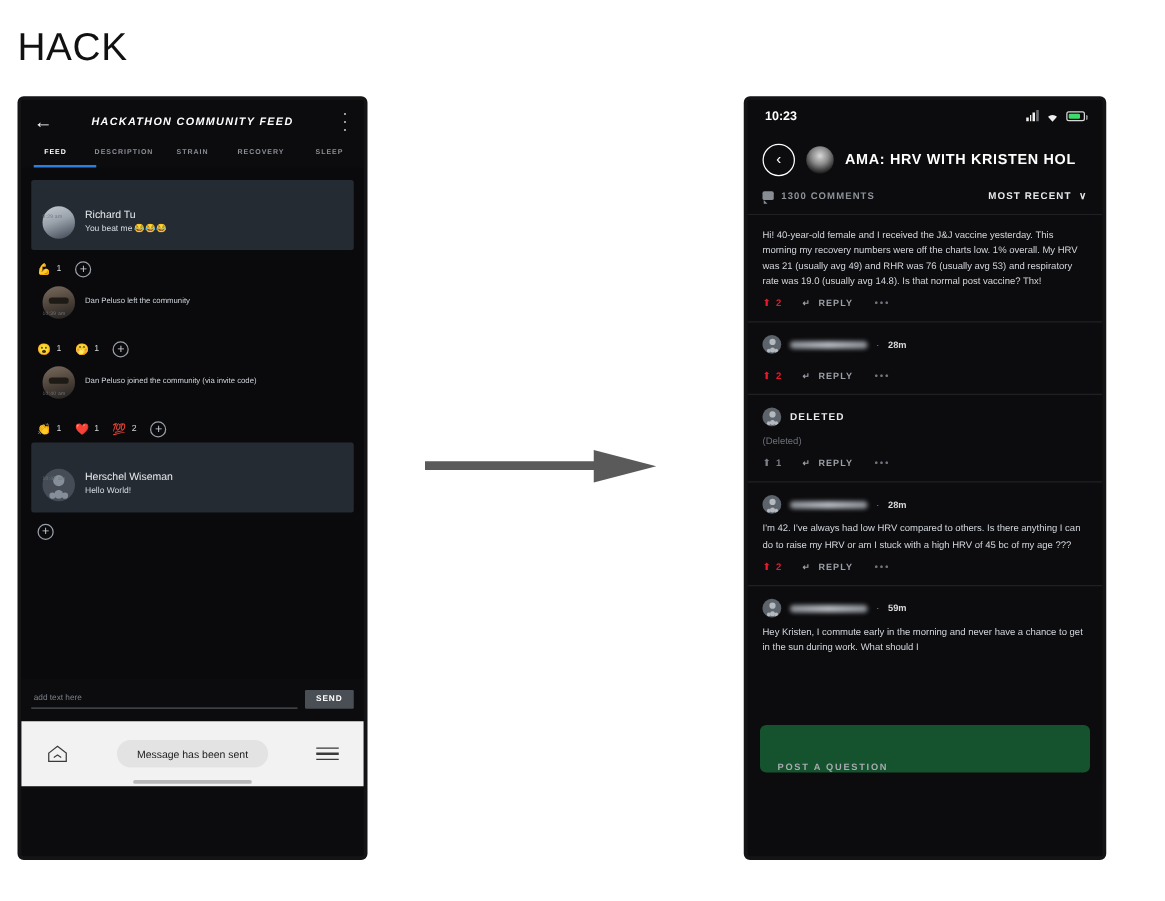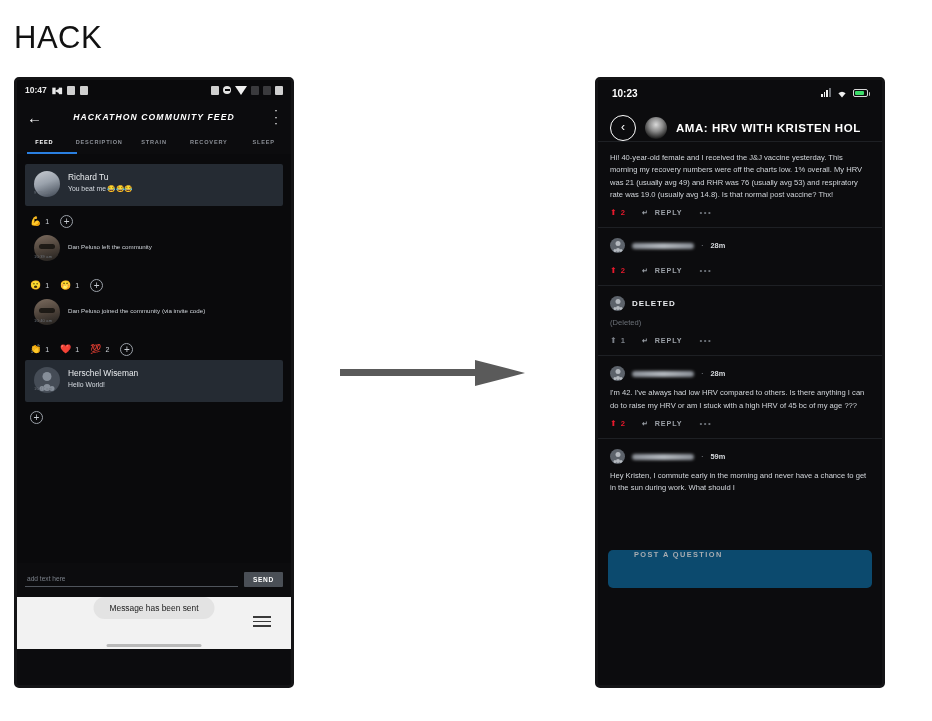--- a/index.html
+++ b/index.html
@@ -75,21 +75,21 @@
     font-weight: 700; letter-spacing: 0.8px; padding-bottom: 9px;
   }
   .l-tab.active { color: #ffffff; }
   .l-tab-underline {
     position: absolute; left: 10px; bottom: 0; width: 50px; height: 2.5px; background: #2a7fe0;
   }
 
   .l-feed { background: #0a0a0c; padding: 10px 8px 0 8px; height: 409px; overflow: hidden; }
 
   .msg-card {
-    background: #252b33; border-radius: 2px; padding: 7px 9px 9px 9px;
+    background: #252b33; border-radius: 2px; padding: 21px 9px 9px 9px;
     display: flex; gap: 8px; position: relative;
   }
   .msg-plain { padding: 7px 9px 9px 9px; display: flex; gap: 8px; position: relative; }
   .avatar {
     width: 26px; height: 26px; border-radius: 50%; flex: 0 0 26px;
     background: #5c6470; overflow: hidden; position: relative;
   }
   .avatar.rtu { background: linear-gradient(160deg,#c8ccd2 0%,#9aa2ac 45%,#3c4450 100%); }
   .avatar.dan { background: linear-gradient(165deg,#7b6b5e 0%,#4a4038 55%,#22201e 100%); }
   .avatar.dan::after {
@@ -125,21 +125,21 @@
     flex: 1; border-bottom: 1px solid #4f545b; padding: 3px 2px 4px 2px;
     color: #7b818a; font-size: 6.6px;
   }
   .l-send {
     background: #4a4f56; color: #ffffff; font-size: 6.6px; font-weight: 700;
     letter-spacing: .7px; padding: 4px 9px; border-radius: 1px;
   }
 
   .l-navbar {
     height: 52px; background: #f2f2f2; display: flex; align-items: center;
-    padding: 0 20px; position: relative; flex-direction: column;
+    padding: 0 20px; position: relative;
   }
   .l-home-ic { width: 18px; height: 16px; position: relative; }
   .l-hamb { margin-left: auto; width: 18px; }
   .l-hamb i { display: block; height: 1.4px; background: #3a3a3a; margin: 3.2px 0; }
   .toast {
     position: absolute; left: 50%; transform: translateX(-50%);
     background: #e3e3e3; color: #1a1a1a; font-size: 8.4px;
     padding: 6px 16px; border-radius: 12px; white-space: nowrap;
   }
   .l-gesture {
@@ -217,57 +217,41 @@
   .r-uparrow { color: #e8192c; font-size: 8px; line-height: 1; }
   .r-uparrow.dim { color: #7b8088; }
   .r-upcount { color: #e8192c; font-size: 7.6px; font-weight: 700; }
   .r-upcount.dim { color: #7b8088; }
   .r-reply { color: #9ba0a7; font-size: 7.2px; font-weight: 700; letter-spacing: .9px; display:flex; align-items:center; gap:6px;}
   .r-reply-ic { font-size: 7px; }
   .r-dots { color: #70757c; font-size: 8px; letter-spacing: 1.4px; }
 
   .r-postbox {
     position: absolute; left: 10px; right: 10px; bottom: 8px;
-    background: #0c4a6e; border-radius: 5px; height: 38px;
-    display: flex; align-items: flex-start; padding: 0 26px;
+    background: #14532d; border-radius: 5px; height: 38px;
+    display: flex; align-items: flex-end; padding: 0 14px;
   }
   .r-postbox-text { color: #a8acb1; font-size: 7.4px; font-weight: 700; letter-spacing: 1.4px; }
 </style>
 </head>
 <body>
 
 <div class="canvas">
 
   <div class="caption" id="cap-hack">HACK</div>
 
   <div class="arrow-wrap">
     <svg width="190" height="32" viewBox="0 0 190 32">
       <rect x="0" y="12" width="140" height="7" fill="#5a5a5a"></rect>
       <polygon points="135,3 185,16 135,29" fill="#5a5a5a"></polygon>
     </svg>
   </div>
 
   <div class="phone" id="phone-left">
 
-    <div class="l-statusbar">
-      <div class="l-status-left">
-        <span>10:47</span>
-        <span class="vib-ic">▮◂▮</span>
-        <span class="sq-ic"></span>
-        <span class="sq-ic"></span>
-      </div>
-      <div class="l-status-right">
-        <span class="sq-ic"></span>
-        <span class="dot-ic"></span>
-        <span class="wifi-tri"></span>
-        <span class="sq-ic dim"></span>
-        <span class="sq-ic dim"></span>
-        <span class="sq-ic"></span>
-      </div>
-    </div>
 
     <div class="l-appbar">
       <div class="l-back">←</div>
       <div class="l-title">HACKATHON COMMUNITY FEED</div>
       <div class="l-kebab">
           <span>·</span>
           <span>·</span>
           <span>·</span>
         </div>
     </div>
@@ -395,20 +379,28 @@
           </span>
       </div>
     </div>
 
     <div class="r-header">
       <div class="r-header-top">
         <div class="r-back">‹</div>
         <div class="r-host-av"></div>
         <div class="r-host-title">AMA: HRV WITH KRISTEN HOL</div>
       </div>
+      <div class="r-meta">
+        <span class="r-comment-ic"></span>
+        <span class="r-count">1300 COMMENTS</span>
+        <span class="r-sort">
+          <span>MOST RECENT</span>
+          <span class="r-chev">∨</span>
+        </span>
+      </div>
     </div>
 
     <div class="r-body">
       <div class="r-divider"></div>
 
       <div class="r-comment">
         <div class="r-ctext">Hi!  40-year-old female and I received the J&amp;J vaccine yesterday. This morning my recovery numbers were off the charts low. 1% overall. My HRV was 21 (usually avg 49) and RHR was 76 (usually avg 53) and respiratory rate was 19.0 (usually avg 14.8).  Is that normal post vaccine?  Thx!</div>
         <div class="r-actions">
           <span class="r-up">
             <span class="r-uparrow">⬆</span>

